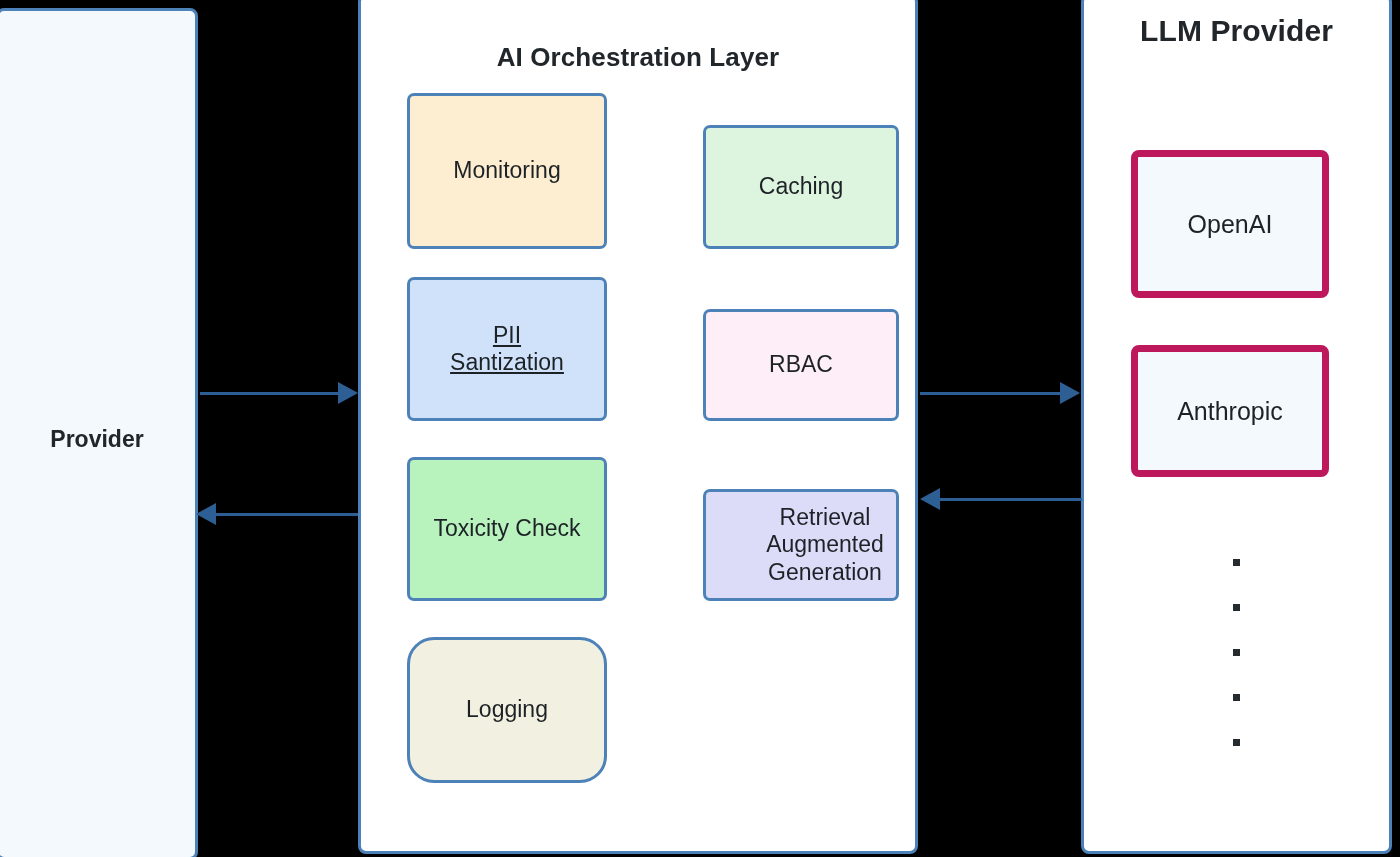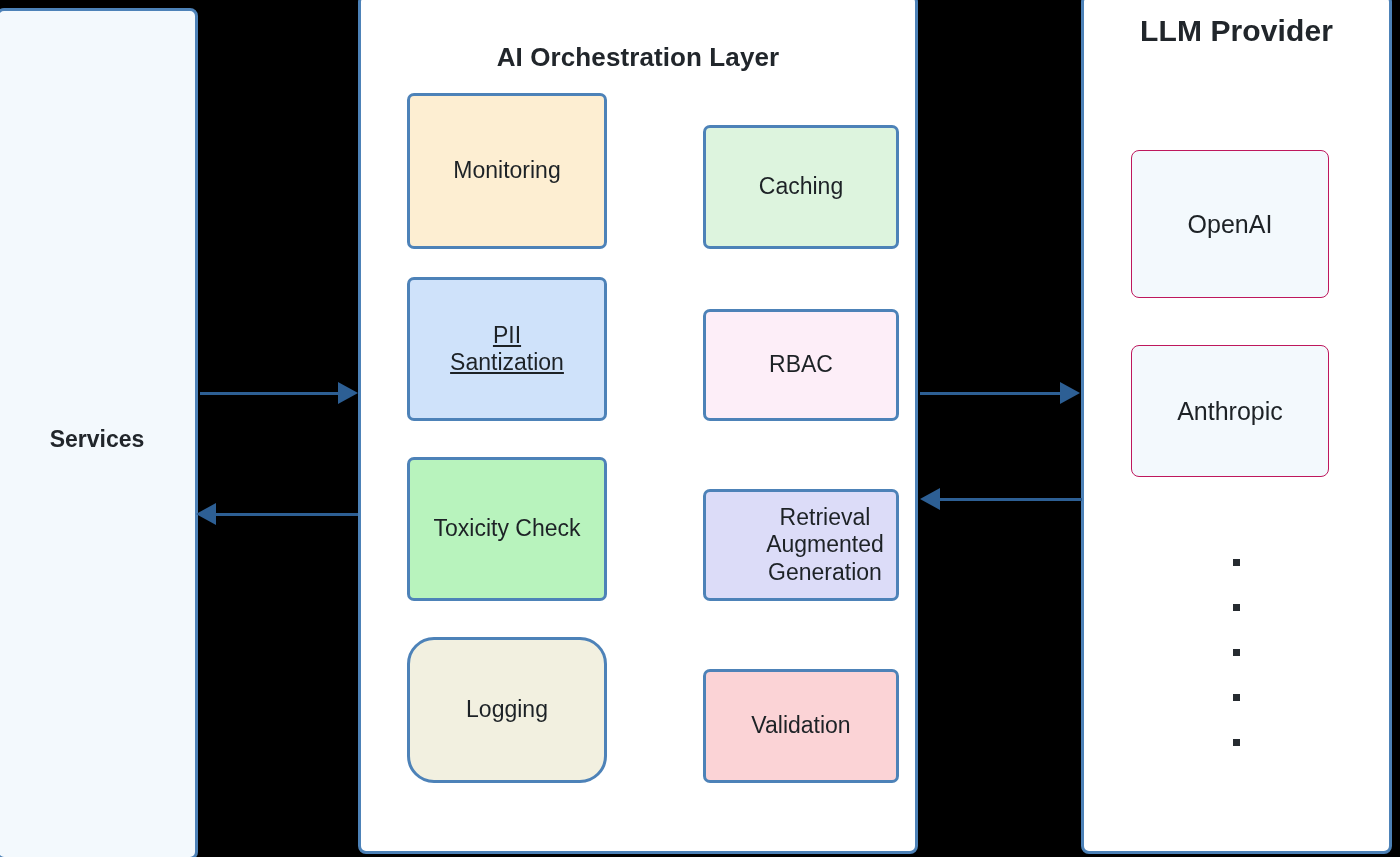--- a/index.html
+++ b/index.html
@@ -108,21 +108,21 @@
   .row2 { grid-row: 3; }
   .row3 { grid-row: 5; }
   .row4 { grid-row: 7; }
 
   
   .provider-box {
     position: absolute;
     box-sizing: border-box;
     width: 198px;
     left: 47px;
-    border: 1px solid #be185d;
+    border: 7px solid #be185d;
     border-radius: 8px;
     background: #f3f9fd;
     display: flex;
     align-items: center;
     justify-content: center;
     font-size: 25px;
     color: #1d2226;
   }
   #provider-0 { top: 153px; height: 148px; }
   #provider-1 { top: 348px; height: 132px; }
@@ -172,41 +172,40 @@
   #arrow-right-fwd-head  { left: 1060px; top: 382px; }
   #arrow-right-back-line { left: 938px; top: 498px; width: 144px; }
   #arrow-right-back-head { left: 920px; top: 488px; }
 </style>
 </head>
 <body>
 
 <div id="canvas">
 
   <div class="panel" id="services-panel">
-    <div id="services-label">Services</div>
+    <div id="services-label">Provider</div>
   </div>
 
   <div class="panel" id="orchestration-panel">
     <div class="panel-title" id="orchestration-title">AI Orchestration Layer</div>
 
     <div id="component-grid">
       <div class="comp-box cell-left row1" style="background: rgb(253, 238, 210);">Monitoring</div>
       <div class="comp-box cell-right row1" style="background: rgb(221, 244, 222);">Caching</div>
 
       <div class="comp-box cell-left row2" style="background: rgb(207, 226, 250); text-decoration: underline;">PII
 Santization</div>
       <div class="comp-box cell-right row2" style="background: rgb(253, 238, 248);">RBAC</div>
 
       <div class="comp-box cell-left row3" style="background: rgb(184, 243, 189);">Toxicity Check</div>
       <div class="comp-box cell-right row3" style="background: rgb(220, 220, 248); padding-left: 48px;">Retrieval
 Augmented
 Generation</div>
 
       <div class="comp-box cell-left row4" style="background: rgb(242, 240, 224); border-radius: 27px;">Logging</div>
-      <div class="comp-box cell-right row4" style="background: rgb(251, 211, 214);">Validation</div>
     </div>
   </div>
 
   <div class="panel" id="llm-panel">
     <div class="panel-title" id="llm-title">LLM Provider</div>
 
     <div class="provider-box" id="provider-0">OpenAI</div>
 
     <div class="provider-box" id="provider-1">Anthropic</div>
 

